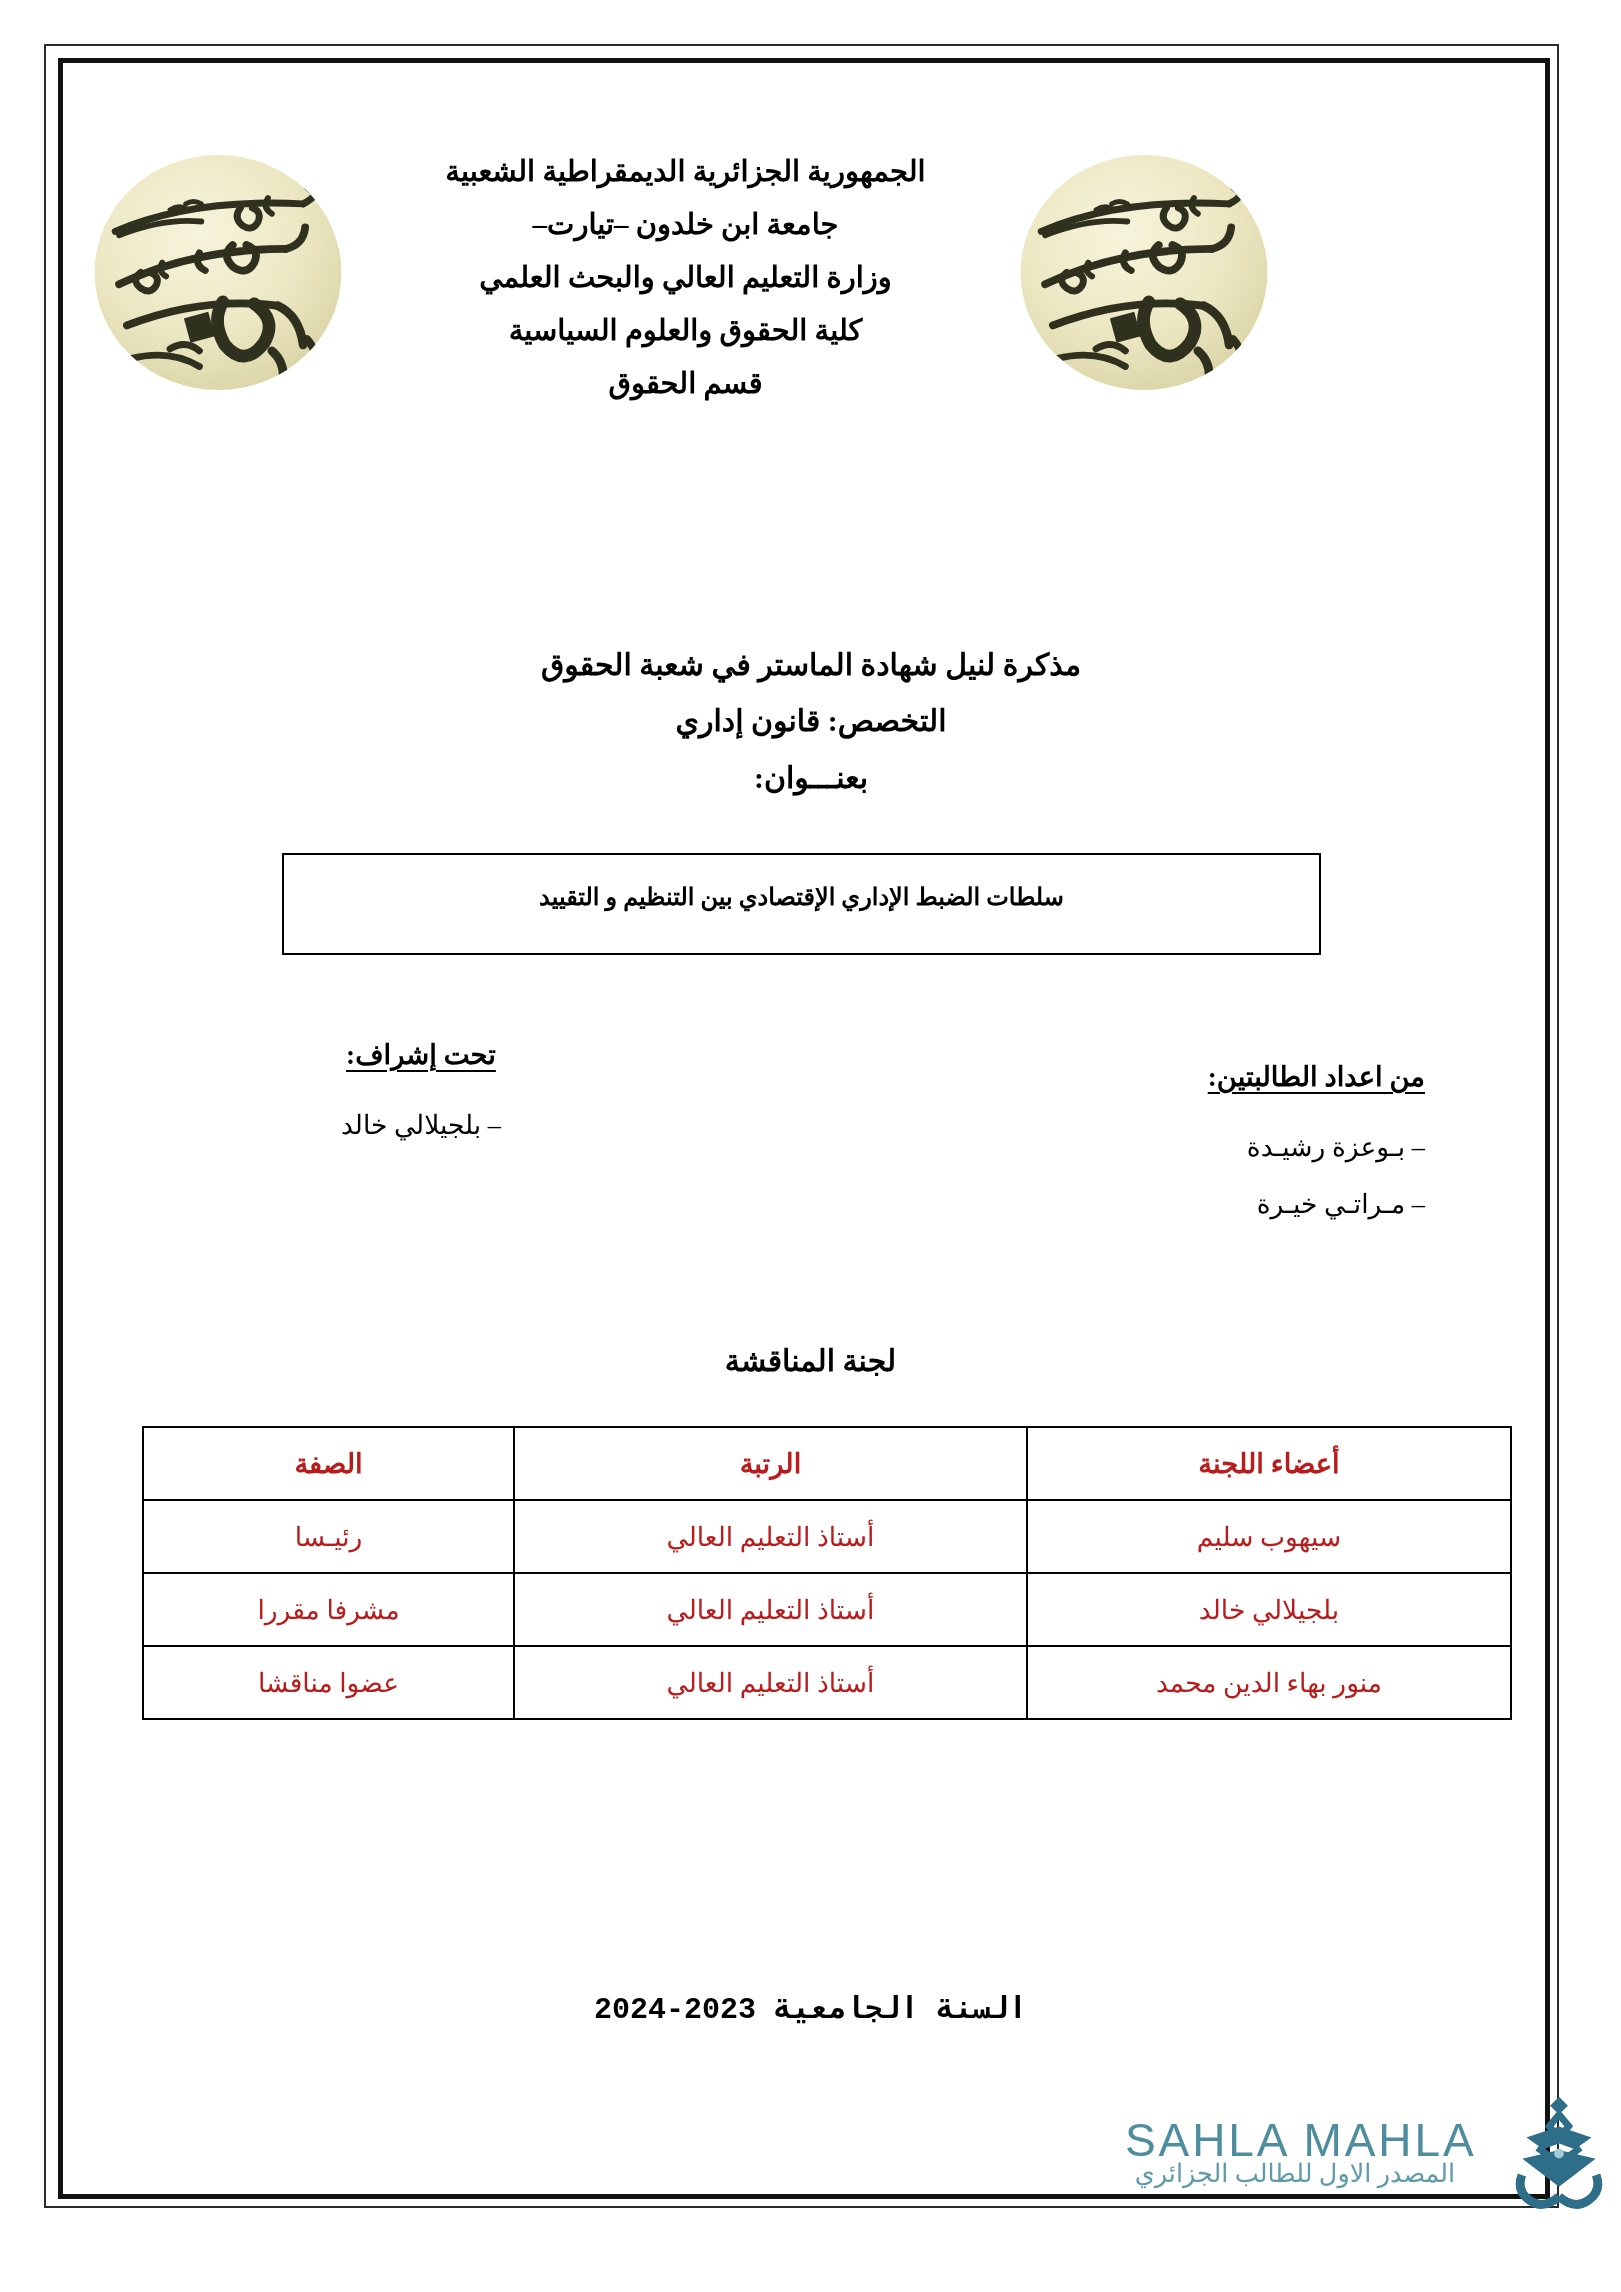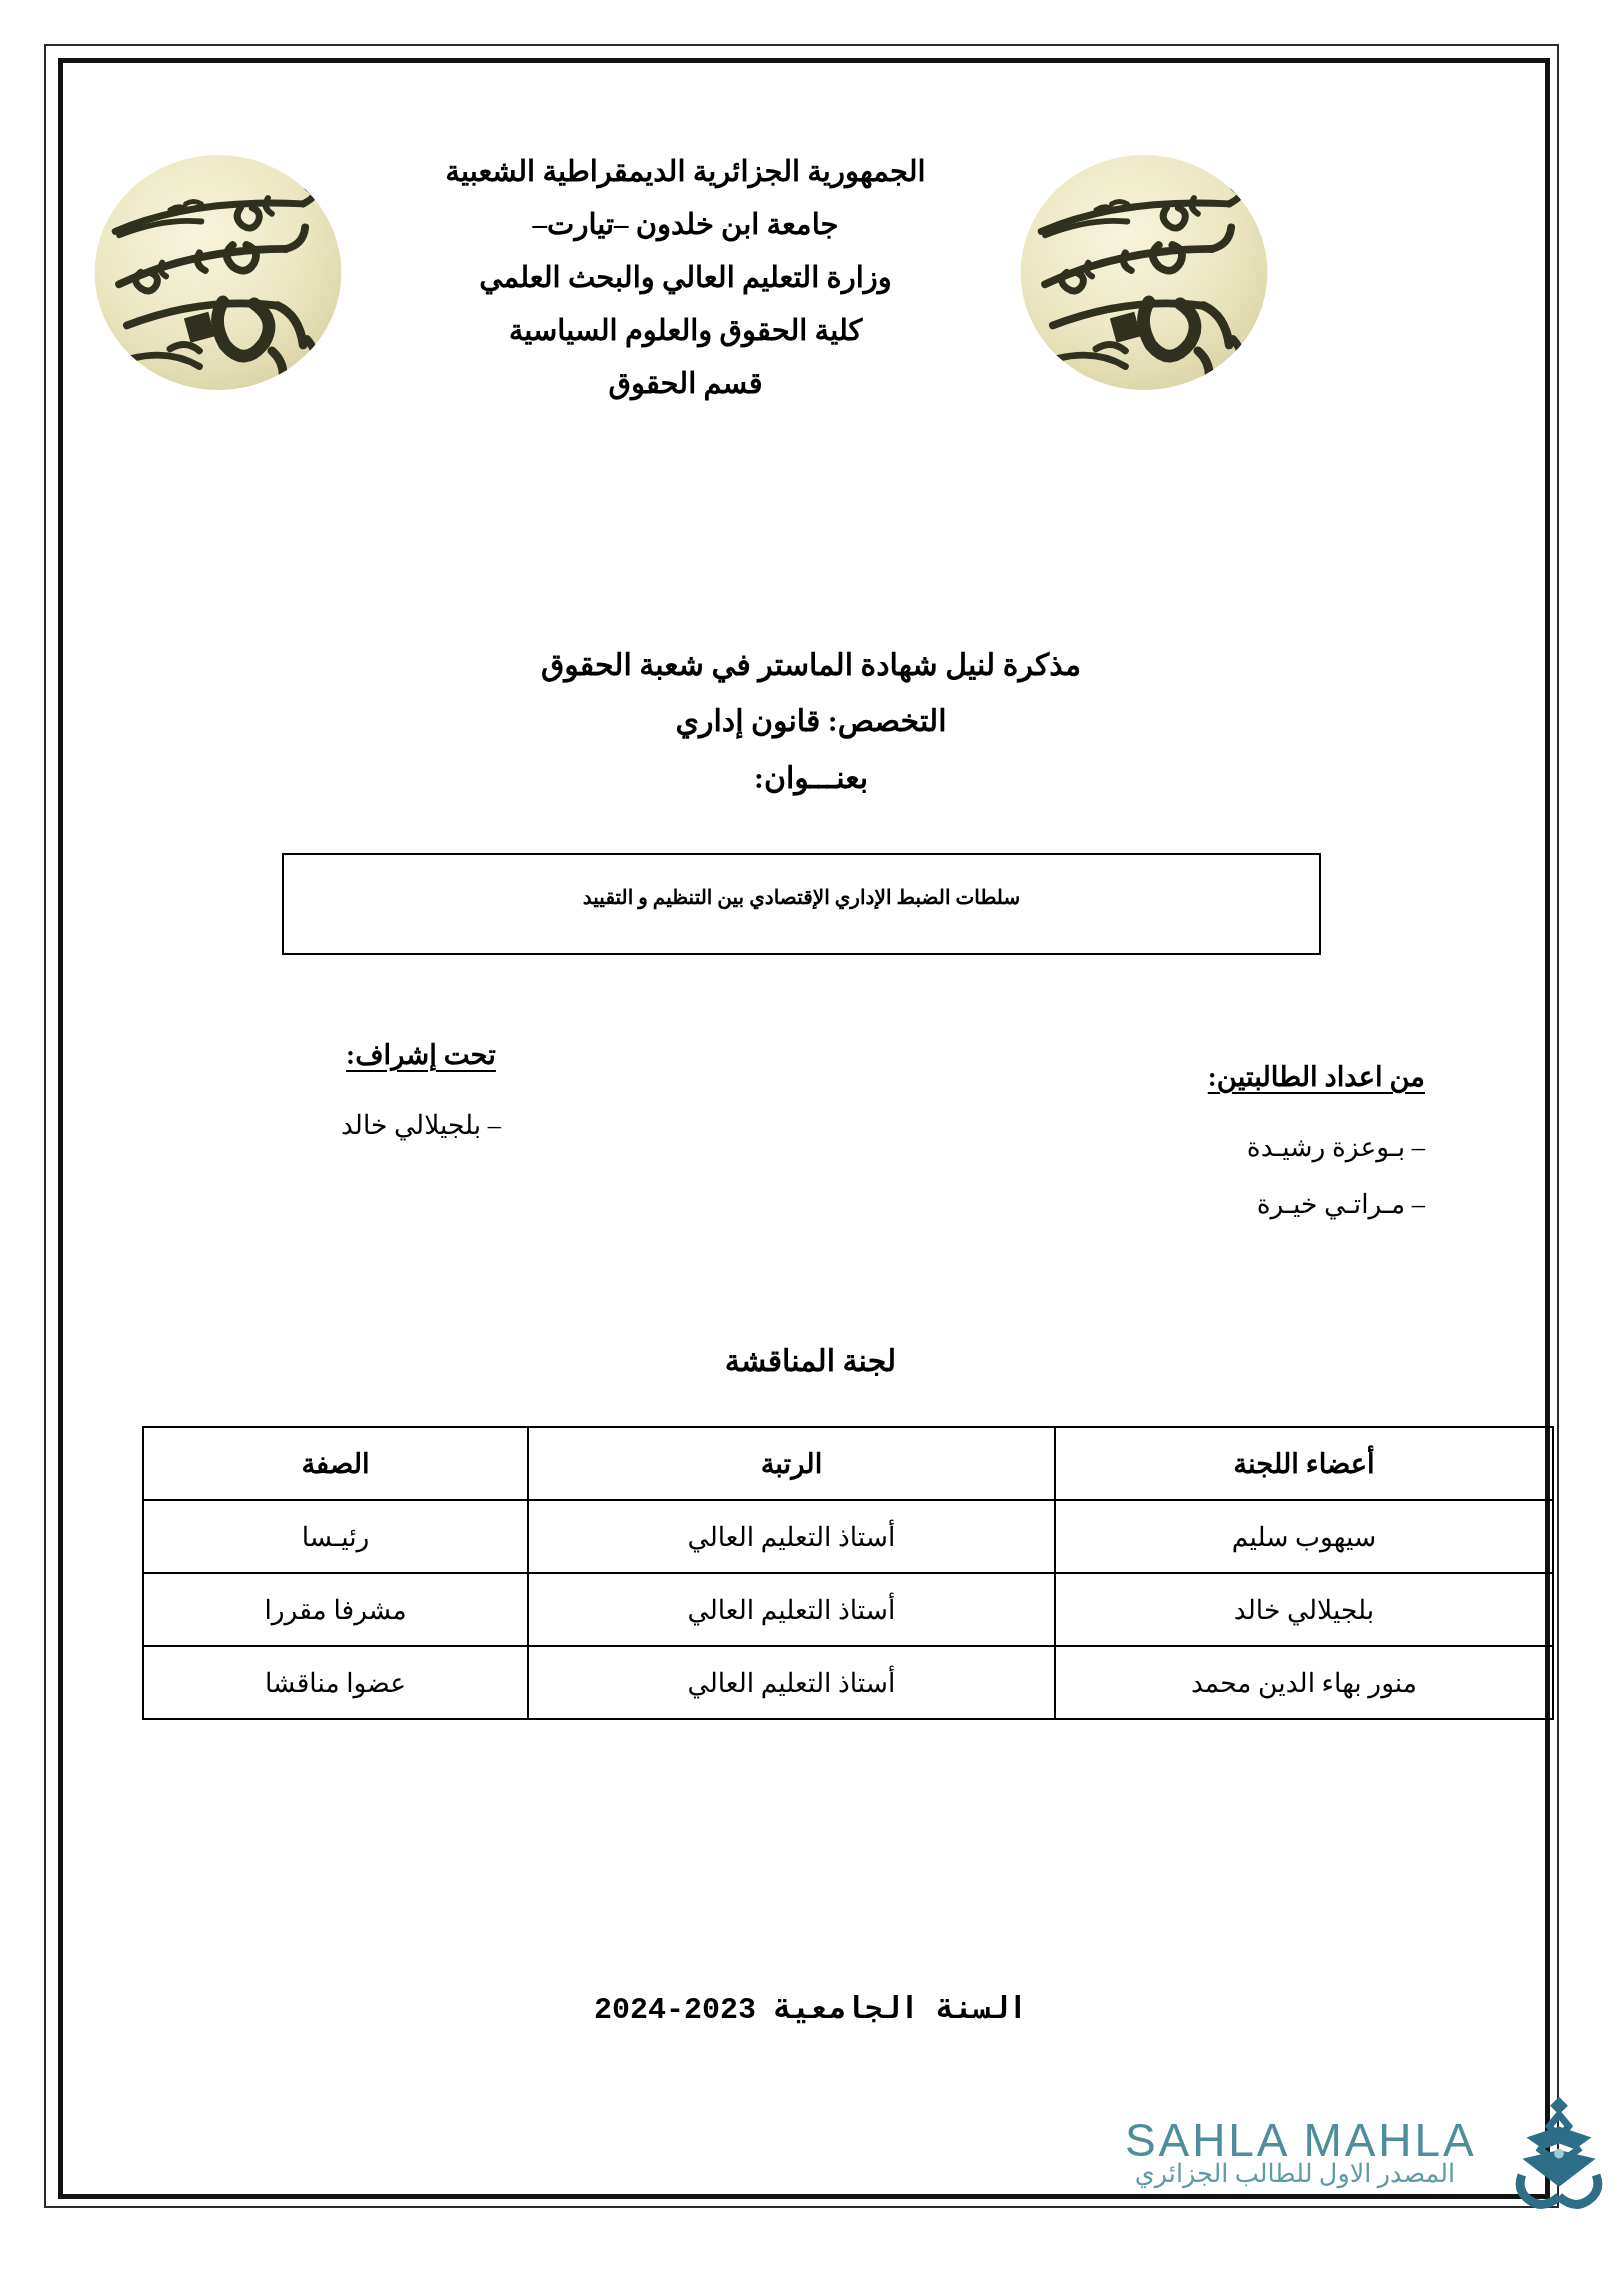--- a/index.html
+++ b/index.html
@@ -101,21 +101,21 @@
     border: 2.9px solid #000;
     box-sizing: border-box;
     display: flex;
     align-items: center;
     justify-content: center;
     direction: rtl;
   }
   .title-text {
     font-family: "Liberation Serif", "DejaVu Serif", serif;
     font-weight: bold;
-    font-size: 20px;
+    font-size: 24px;
     color: #000;
     white-space: nowrap;
     padding-bottom: 13.7px;
   }
 
   
   .authors-col, .supervisor-col {
     position: absolute;
     direction: rtl;
     text-align: right;
@@ -162,23 +162,23 @@
     width: 1284px;
     border-collapse: collapse;
     direction: rtl;
     table-layout: fixed;
   }
   .jury-table td, .jury-table th {
     border: 2px solid #000;
     height: 71px;
     text-align: center;
     vertical-align: middle;
-    color: #000000;
-    font-family: "Liberation Serif", "DejaVu Serif", serif;
-    padding: 0 20px;
+    color: #b91c1c;
+    font-family: "Liberation Serif", "DejaVu Serif", serif;
+    padding: 0 13px;
   }
   .jury-table th {
     font-weight: bold;
     font-size: 27.4px;
   }
   .jury-table td {
     font-weight: normal;
     font-size: 26.5px;
   }
   .col-member { width: 456px; }

